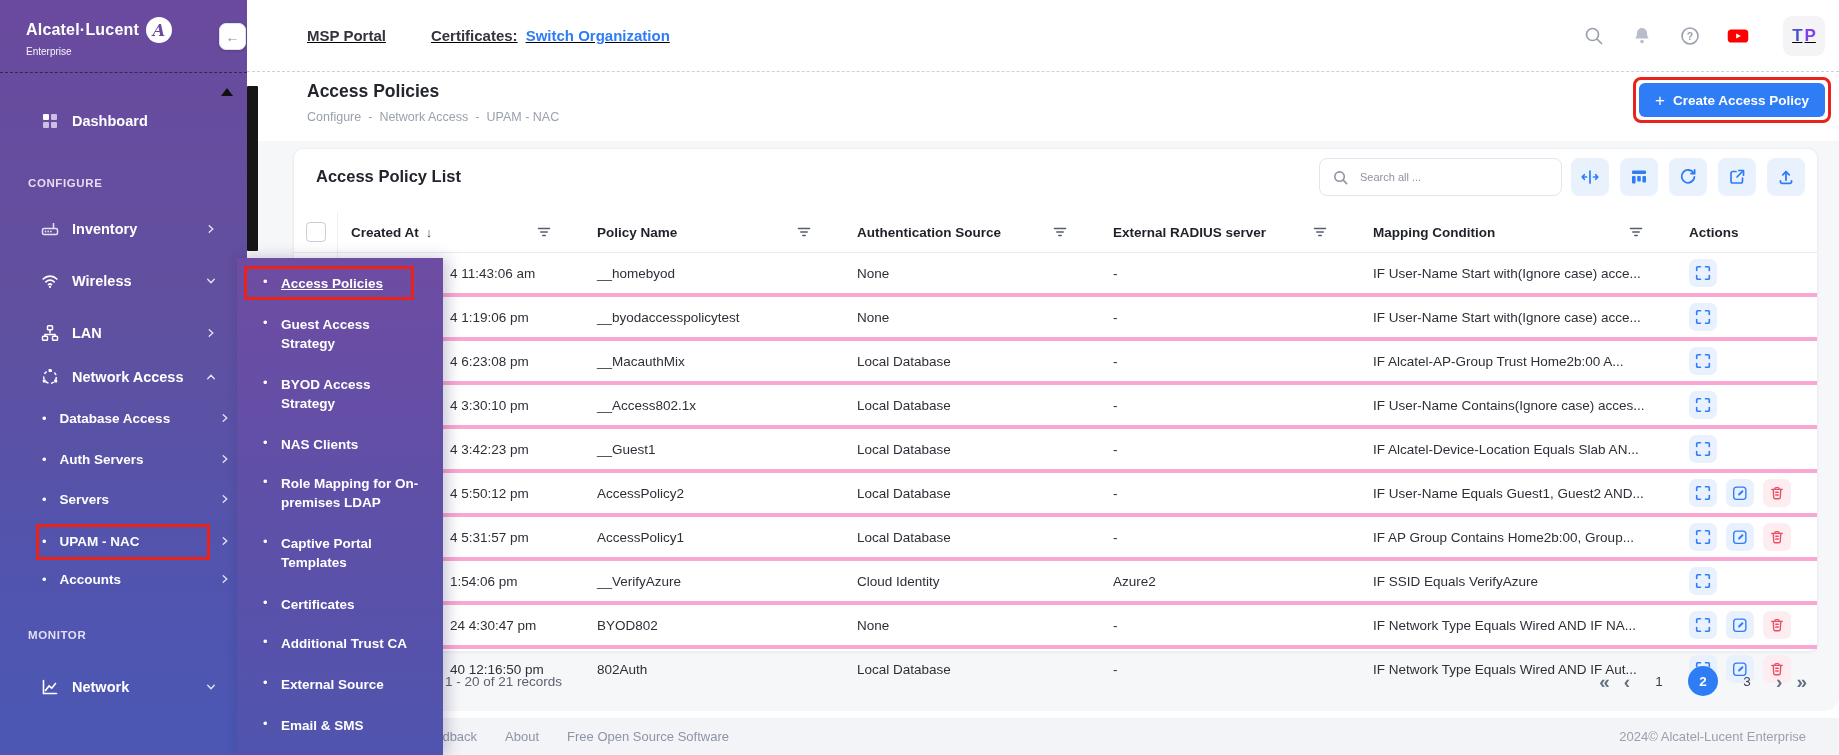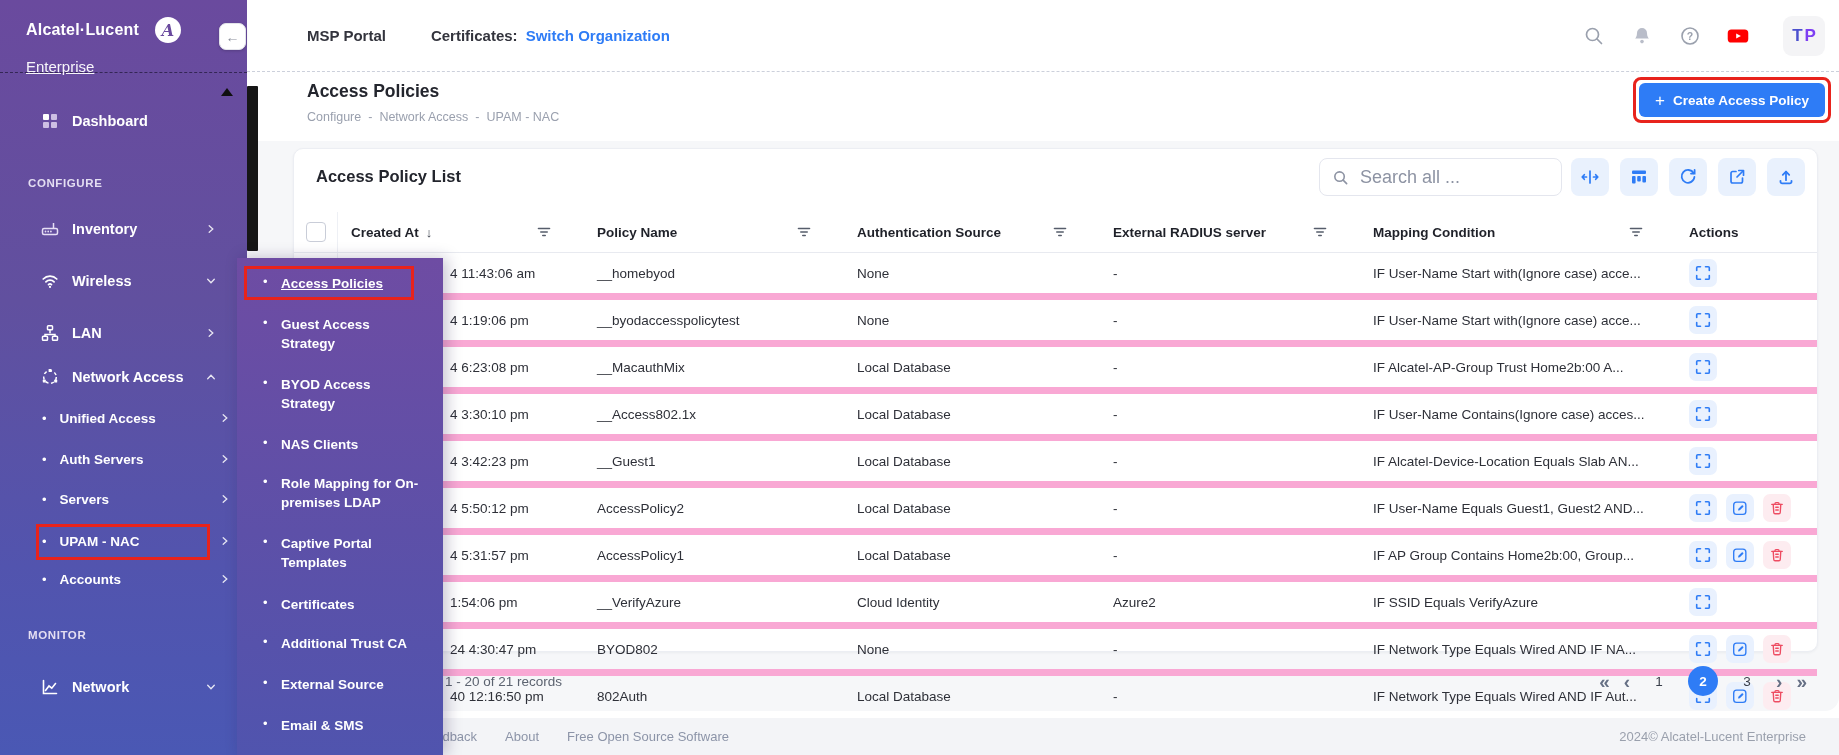--- a/index.html
+++ b/index.html
@@ -5,47 +5,47 @@
   html,body{margin:0;padding:0;}
   body{width:1839px;height:755px;overflow:hidden;background:#fff;
        font-family:"Liberation Sans","DejaVu Sans",sans-serif;-webkit-font-smoothing:antialiased;}
   .app{position:relative;width:1839px;height:755px;}
 
   
   .sidebar{position:absolute;left:0;top:0;width:247px;height:755px;z-index:20;
            background:linear-gradient(180deg,#6a4a9e 0%,#61509f 40%,#5254ae 75%,#4a58b4 100%);}
   .sidebar::after{content:"";position:absolute;left:0;top:72px;width:100%;border-top:1px dashed rgba(10,10,25,.55);}
   .logo{position:absolute;left:26px;top:17px;color:#fff;}
-  .logo-row{display:flex;align-items:center;gap:16px;}
+  .logo-row{display:flex;align-items:center;gap:7px;}
   .logo-text{font-size:16px;font-weight:700;letter-spacing:.2px;}
   .logo-mark{width:26px;height:26px;border-radius:50%;background:#fff;color:#6a4a9e;
              display:flex;align-items:center;justify-content:center;font-size:16px;font-weight:700;font-style:italic;
              font-family:"DejaVu Serif",serif;}
-  .logo-sub{font-size:15px;margin-top:15px;opacity:.95;text-decoration:underline;}
+  .logo-sub{font-size:10px;margin-top:3px;opacity:.95;}
   .side-item{position:absolute;left:12px;width:221px;height:36px;display:flex;align-items:center;color:#fff;cursor:pointer;}
   .side-item .sicon{width:20px;height:20px;margin-left:28px;flex:0 0 20px;}
   .side-item .slabel{margin-left:12px;font-size:14.5px;font-weight:600;}
   .side-sect{position:absolute;left:28px;height:16px;color:#e4def2;font-size:11.5px;font-weight:700;letter-spacing:.6px;}
   .side-sub{position:absolute;left:0;width:247px;height:32px;display:flex;align-items:center;color:#fff;cursor:pointer;}
   .side-sub .bullet{margin-left:42px;font-size:13px;}
   .side-sub .slabel{margin-left:13px;font-size:13.5px;font-weight:600;}
   .chev{position:absolute;right:16px;width:12px;height:12px;opacity:.85;}
   .chev svg{width:12px;height:12px;display:block;}
   .chev.down{transform:rotate(90deg);}
   .chev.up{transform:rotate(-90deg);}
 
   .collapse-btn{position:absolute;left:219px;top:23px;width:27px;height:27px;z-index:40;background:#fff;
     border:1px solid #e3e4ea;border-radius:7px;box-shadow:0 1px 3px rgba(0,0,0,.18);color:#8b8f9c;
     display:flex;align-items:center;justify-content:center;font-size:14px;cursor:pointer;padding:0;}
   .side-scrollbar{position:absolute;left:247px;top:86px;width:11px;height:165px;background:#161616;z-index:25;border-radius:1px;}
   .side-scroll-arrow{position:absolute;left:221px;top:88px;width:0;height:0;z-index:26;
     border-left:6px solid transparent;border-right:6px solid transparent;border-bottom:8px solid #101010;}
 
   
-  .main{margin-left:247px;width:1592px;height:755px;position:relative;background:#fff;}
+  .main{margin-left:247px;width:1592px;height:755px;position:relative;background:#fff;text-decoration:underline;}
   .topbar{height:71px;display:flex;align-items:center;border-bottom:1px dashed #ccd0db;}
   .tb-portal{margin-left:60px;font-size:15px;font-weight:700;color:#33343d;}
   .tb-org{margin-left:45px;font-size:15px;font-weight:700;color:#33343d;}
   .tb-orglink{margin-left:8px;font-size:15px;font-weight:700;color:#2e7cf6;cursor:pointer;}
   .tb-right{margin-left:auto;margin-right:14px;display:flex;align-items:center;gap:26px;}
   .tb-icon{width:22px;height:22px;color:#9aa0ad;cursor:pointer;}
   .tb-icon svg{width:22px;height:22px;display:block;}
   .yt{width:30px;height:22px;}
   .avatar{width:42px;height:40px;border-radius:9px;background:#f4f4f6;display:flex;align-items:center;justify-content:center;
           gap:2px;font-size:17px;font-weight:700;cursor:pointer;}
@@ -59,30 +59,30 @@
               height:34px;padding:0 16px;font-size:13.5px;font-weight:700;cursor:pointer;font-family:inherit;}
   .create-btn .plus{font-size:17px;font-weight:400;line-height:1;}
 
   .content-panel{height:570px;background:#f6f7f9;border-radius:0 0 14px 14px;position:relative;}
   .card{position:absolute;left:46px;top:7px;width:1525px;height:504px;background:#fff;border-radius:10px;
         border:1px solid #eceef3;box-shadow:0 1px 3px rgba(20,30,60,.05);box-sizing:border-box;}
   .card-title{position:absolute;left:22px;top:18px;font-size:16.5px;font-weight:700;color:#23252d;}
   .card-tools{position:absolute;right:12px;top:9px;display:flex;align-items:center;gap:9px;}
   .searchbox{width:243px;height:38px;border:1px solid #e4e6ee;border-radius:8px;background:#fff;display:flex;align-items:center;box-sizing:border-box;}
   .searchbox svg{width:17px;height:17px;margin-left:12px;color:#8d93a3;flex:0 0 17px;}
-  .searchbox input{border:none;outline:none;background:transparent;margin-left:9px;font-size:18px;color:#a21caf;width:180px;font-family:inherit;}
+  .searchbox input{border:none;outline:none;background:transparent;margin-left:9px;font-size:11px;color:#a21caf;width:180px;font-family:inherit;}
   .searchbox input::placeholder{color:#8d93a3;}
   .tool-btn{width:38px;height:38px;border-radius:8px;background:#e9f1fd;border:none;color:#2e7cf6;cursor:pointer;
             display:flex;align-items:center;justify-content:center;padding:0;}
   .tool-btn svg{width:20px;height:20px;}
 
   .tbl{position:absolute;left:0;top:63px;width:100%;}
   .trow{display:grid;grid-template-columns:44px 246px 260px 256px 260px 316px 1fr;height:40px;align-items:center;}
   .trow.hdr{border-bottom:1px solid #e8eaf0;font-weight:700;color:#1f2129;font-size:13.5px;}
-  .trow.body{border-bottom:7px solid #f9a8d4;font-size:13.5px;color:#2e3038;}
+  .trow.body{border-bottom:4px solid #f9a8d4;font-size:13.5px;color:#2e3038;}
   .trow.body:last-child{border-bottom:none;}
   .tcell{display:flex;align-items:center;padding-left:13px;overflow:hidden;white-space:nowrap;}
   .tcell.cb{justify-content:center;padding-left:0;border-right:1px solid #eef0f5;height:100%;}
   .checkbox{width:18px;height:18px;border:1.5px solid #c9cdd8;border-radius:4px;background:#fff;cursor:pointer;}
   .hlabel{display:flex;align-items:center;gap:7px;}
   .sortarrow{font-size:13px;color:#3a3f4b;}
   .ficon{margin-left:auto;margin-right:32px;width:16px;height:16px;color:#565d6b;cursor:pointer;flex:0 0 16px;}
   .ficon svg{width:16px;height:16px;display:block;}
   .tcell.created{padding-left:112px;}
   .act-btn{width:28px;height:28px;border-radius:7px;border:none;margin-right:9px;cursor:pointer;padding:0;
@@ -191,21 +191,21 @@
             </svg></span>
           <span class="slabel">Network Access</span>
           <span class="chev up">
             <svg viewBox="0 0 20 20" fill="none" stroke="#fff" stroke-width="2.2" stroke-linecap="round">
               <polyline points="7,4.5 13,10 7,15.5"></polyline>
             </svg>
           </span>
         </div>
         <div class="side-sub" style="top: 402px;">
           <span class="bullet">•</span>
-          <span class="slabel">Unified Access</span>
+          <span class="slabel">Database Access</span>
           <span class="chev ">
             <svg viewBox="0 0 20 20" fill="none" stroke="#fff" stroke-width="2.2" stroke-linecap="round">
               <polyline points="7,4.5 13,10 7,15.5"></polyline>
             </svg>
           </span>
         </div>
         <div class="side-sub" style="top: 443px;">
           <span class="bullet">•</span>
           <span class="slabel">Auth Servers</span>
           <span class="chev ">

